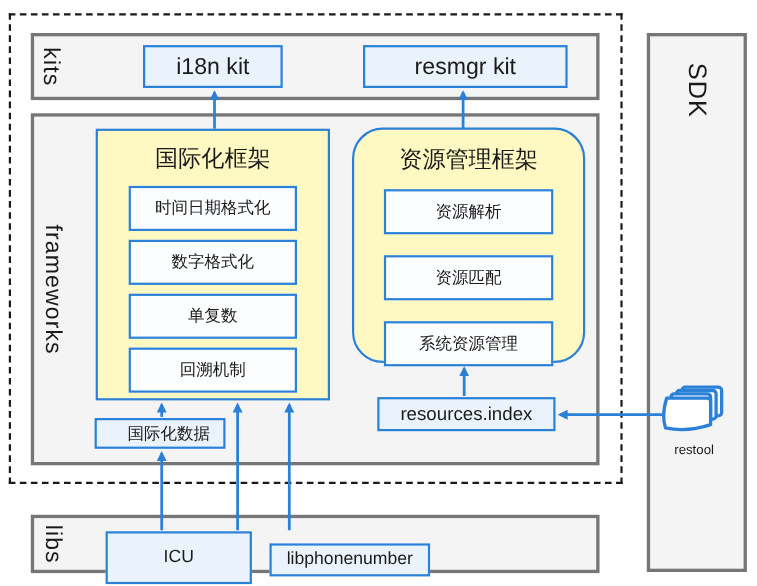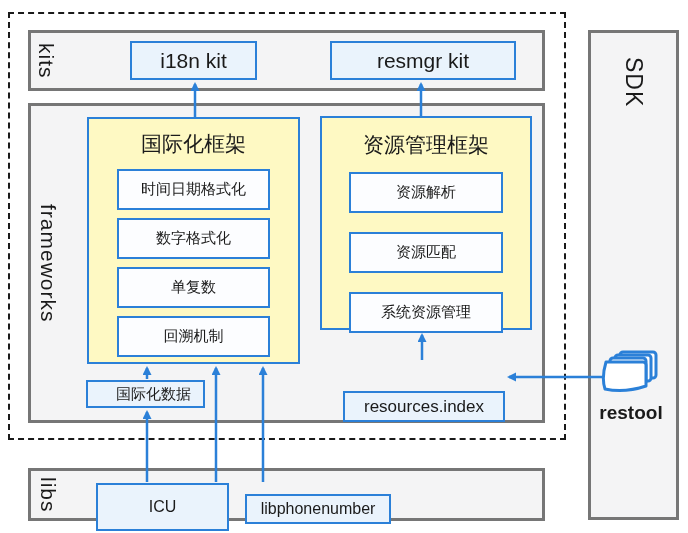--- a/index.html
+++ b/index.html
@@ -20,21 +20,21 @@
   .fw-res .fw-title{height:54px;}
   .module{flex:0 0 auto;height:41px;background:#fcfdff;border:2px solid #2b80d8;
           display:flex;align-items:center;justify-content:center;font-size:15px;box-sizing:border-box;}
   .fw-i18n{padding:0 28px;}
   .fw-i18n .module{margin-bottom:8px;}
   .fw-res{padding:0 27px;}
   .fw-res .module{margin-bottom:19px;}
   .smallbox{font-size:15px;}
   .resindex{font-size:17px;}
   .libbox{font-size:16px;}
-  .restool-label{font-size:19px;text-align:center;font-weight:bold;}
+  .restool-label{font-size:12px;text-align:center;}
   .arrow-layer{position:absolute;left:0;top:0;pointer-events:none;}
 </style>
 </head>
 <body>
 
 <div class="canvas">
 
   <div class="abs dashed-box" style="left:8px;top:12px;width:558px;height:428px;"></div>
 
   <div class="abs band" style="left:28px;top:30px;width:517px;height:61px;"></div>
@@ -51,32 +51,32 @@
   <div class="abs vlabel" style="left:36px;top:103px;height:320px;">frameworks</div>
 
   <div class="abs framework fw-i18n" style="left:87px;top:117px;width:213px;height:247px;">
     <div class="fw-title">国际化框架</div>
     <div class="module">时间日期格式化</div>
     <div class="module">数字格式化</div>
     <div class="module">单复数</div>
     <div class="module">回溯机制</div>
   </div>
 
-  <div class="abs framework fw-res" style="left:320px;top:116px;width:212px;height:214px;">
+  <div class="abs framework fw-res" style="left:320px;top:116px;width:212px;height:214px;border-radius:28px;">
     <div class="fw-title">资源管理框架</div>
     <div class="module">资源解析</div>
     <div class="module">资源匹配</div>
     <div class="module">系统资源管理</div>
   </div>
 
   <div class="abs bluebox smallbox" style="left:86px;top:380px;width:119px;height:28px;padding-left:16px;">
     <span>国际化数据</span>
   </div>
 
-  <div class="abs bluebox resindex" style="left:343px;top:361px;width:162px;height:31px;margin-top:30px;">
+  <div class="abs bluebox resindex" style="left:343px;top:361px;width:162px;height:31px;">
     <span>resources.index</span>
   </div>
 
   <div class="abs band" style="left:28px;top:468px;width:517px;height:53px;"></div>
   <div class="abs vlabel" style="left:36px;top:468px;height:53px;">libs</div>
 
   <div class="abs bluebox libbox" style="left:96px;top:483px;width:133px;height:48px;">
     <span>ICU</span>
   </div>
   <div class="abs bluebox libbox" style="left:245px;top:494px;width:146px;height:30px;">

